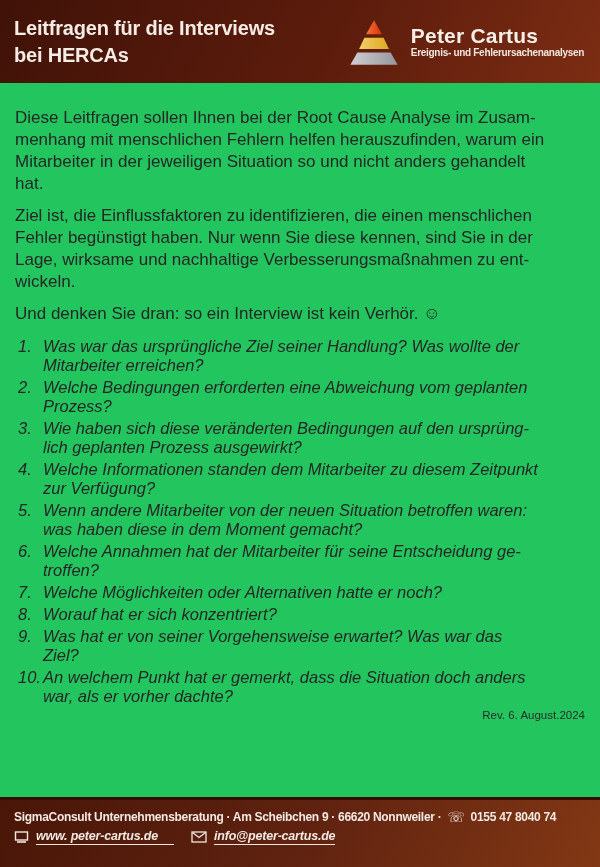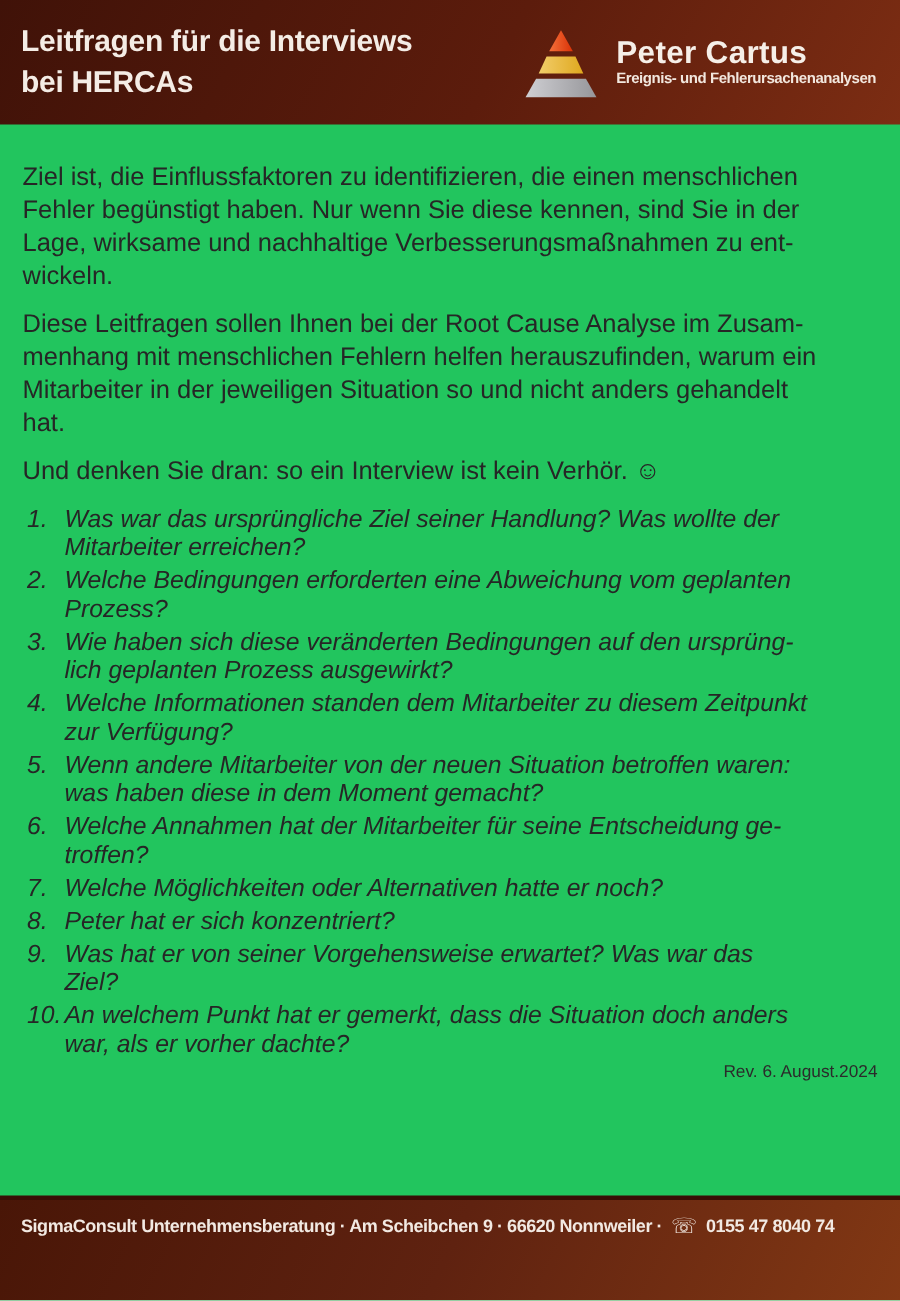--- a/index.html
+++ b/index.html
@@ -94,28 +94,28 @@
         <polygon points="13,40 51,40 59,54 5,54" fill="url(#gBot)"></polygon>
       </svg>
       <div class="brand-text">
         <span class="brand-name">Peter Cartus</span>
         <span class="brand-tagline">Ereignis- und Fehlerursachenanalysen</span>
       </div>
     </div>
   </div>
 
   <div class="main">
+    <p>Diese Leitfragen sollen Ihnen bei der Root Cause Analyse im Zusam-
+menhang mit menschlichen Fehlern helfen herauszufinden, warum ein
+Mitarbeiter in der jeweiligen Situation so und nicht anders gehandelt
+hat.</p>
     <p>Ziel ist, die Einflussfaktoren zu identifizieren, die einen menschlichen
 Fehler begünstigt haben. Nur wenn Sie diese kennen, sind Sie in der
 Lage, wirksame und nachhaltige Verbesserungsmaßnahmen zu ent-
 wickeln.</p>
-    <p>Diese Leitfragen sollen Ihnen bei der Root Cause Analyse im Zusam-
-menhang mit menschlichen Fehlern helfen herauszufinden, warum ein
-Mitarbeiter in der jeweiligen Situation so und nicht anders gehandelt
-hat.</p>
     <p class="last-note">Und denken Sie dran: so ein Interview ist kein Verhör. ☺</p>
 
     <div class="questions">
       <div class="q">
         <span class="q-num">1.</span>
         <span class="q-text">Was war das ursprüngliche Ziel seiner Handlung? Was wollte der
 Mitarbeiter erreichen?</span>
       </div>
       <div class="q">
         <span class="q-num">2.</span>
@@ -141,21 +141,21 @@
         <span class="q-num">6.</span>
         <span class="q-text">Welche Annahmen hat der Mitarbeiter für seine Entscheidung ge-
 troffen?</span>
       </div>
       <div class="q">
         <span class="q-num">7.</span>
         <span class="q-text">Welche Möglichkeiten oder Alternativen hatte er noch?</span>
       </div>
       <div class="q">
         <span class="q-num">8.</span>
-        <span class="q-text">Peter hat er sich konzentriert?</span>
+        <span class="q-text">Worauf hat er sich konzentriert?</span>
       </div>
       <div class="q">
         <span class="q-num">9.</span>
         <span class="q-text">Was hat er von seiner Vorgehensweise erwartet? Was war das
 Ziel?</span>
       </div>
       <div class="q">
         <span class="q-num">10.</span>
         <span class="q-text">An welchem Punkt hat er gemerkt, dass die Situation doch anders
 war, als er vorher dachte?</span>
@@ -164,15 +164,27 @@
 
     <div class="revision">Rev. 6. August.2024</div>
   </div>
 
   <div class="footer">
     <div class="f-line1">
       <span>SigmaConsult Unternehmensberatung  ·  Am Scheibchen 9  ·  66620 Nonnweiler  ·</span>
       <span class="phone-glyph">☏</span>
       <span>0155 47 8040 74</span>
     </div>
+    <div class="f-line2">
+      <svg class="icon-svg" width="15" height="13" viewBox="0 0 15 13" aria-hidden="true">
+        <rect x="1.5" y="1" width="12" height="8" fill="none" stroke="#f2e9e2" stroke-width="1.4"></rect>
+        <line x1="3" y1="11" x2="12" y2="11" stroke="#f2e9e2" stroke-width="1.6"></line>
+      </svg>
+      <span class="link site">www. peter-cartus.de</span>
+      <svg class="icon-svg" width="16" height="12" viewBox="0 0 16 12" aria-hidden="true">
+        <rect x="1" y="1" width="14" height="10" fill="none" stroke="#f2e9e2" stroke-width="1.3"></rect>
+        <polyline points="1.5,1.5 8,6.5 14.5,1.5" fill="none" stroke="#f2e9e2" stroke-width="1.3"></polyline>
+      </svg>
+      <span class="link">info@peter-cartus.de</span>
+    </div>
   </div>
 
 </div>
 
 </body></html>

